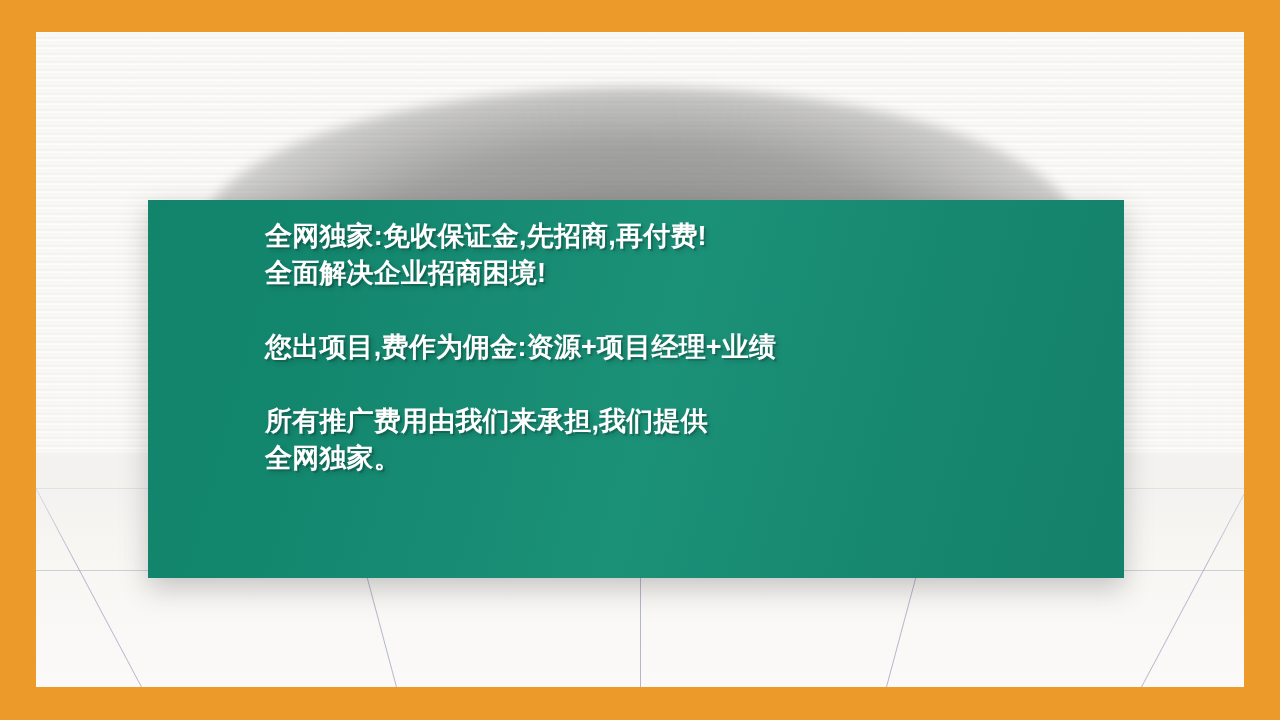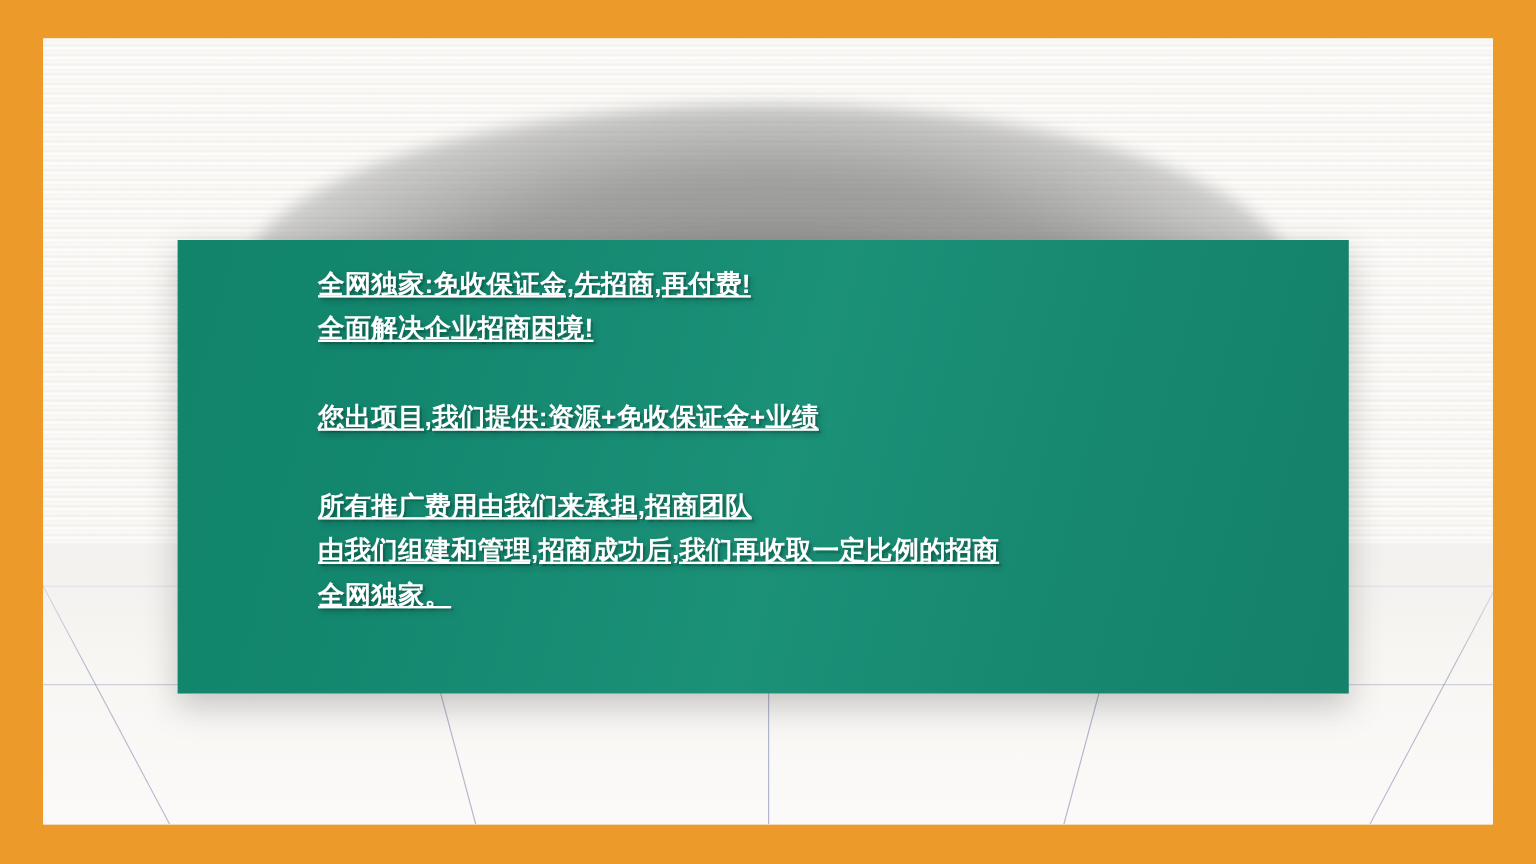--- a/index.html
+++ b/index.html
@@ -95,28 +95,27 @@
     background:linear-gradient(105deg,#12846c 0%,#13866e 18%,#1b9178 52%,#17876f 78%,#14816a 100%);
     box-shadow:0 10px 26px rgba(60,60,60,0.28);
   }
 
   #panel-text {
     position:absolute;
     left:117px; top:18px;
     right:18px;
     color:#ffffff;
     font-weight:bold;
-    font-size:22px;
+    font-size:27px;
     line-height:37px;
     letter-spacing:0.2px;
     text-shadow:
       2px 2px 0 rgba(0,0,0,0.16),
       3px 3px 5px rgba(0,0,0,0.18);
     white-space:nowrap;
-    text-decoration:underline;
   }
   .ln { display:block; height:37px; }
   .ln.spacer { height:37px; }
 </style>
 </head>
 <body>
 
 <div id="slide">
 
   <div id="stage">
@@ -136,22 +135,21 @@
       <div class="sheen"></div>
     </div>
 
     <div id="ellipse-shadow"></div>
 
     <div id="panel">
       <div id="panel-text">
         <span class="ln">全网独家:免收保证金,先招商,再付费!</span>
         <span class="ln">全面解决企业招商困境!</span>
         <span class="ln spacer"></span>
-        <span class="ln">您出项目,我们提供:资源+免收保证金+业绩</span>
+        <span class="ln">您出项目,费作为佣金:资源+项目经理+业绩</span>
         <span class="ln spacer"></span>
-        <span class="ln">所有推广费用由我们来承担,招商团队</span>
-        <span class="ln">由我们组建和管理,招商成功后,我们再收取一定比例的招商</span>
+        <span class="ln">所有推广费用由我们来承担,我们提供</span>
         <span class="ln">全网独家。</span>
       </div>
     </div>
 
   </div>
 </div>
 
 </body></html>

